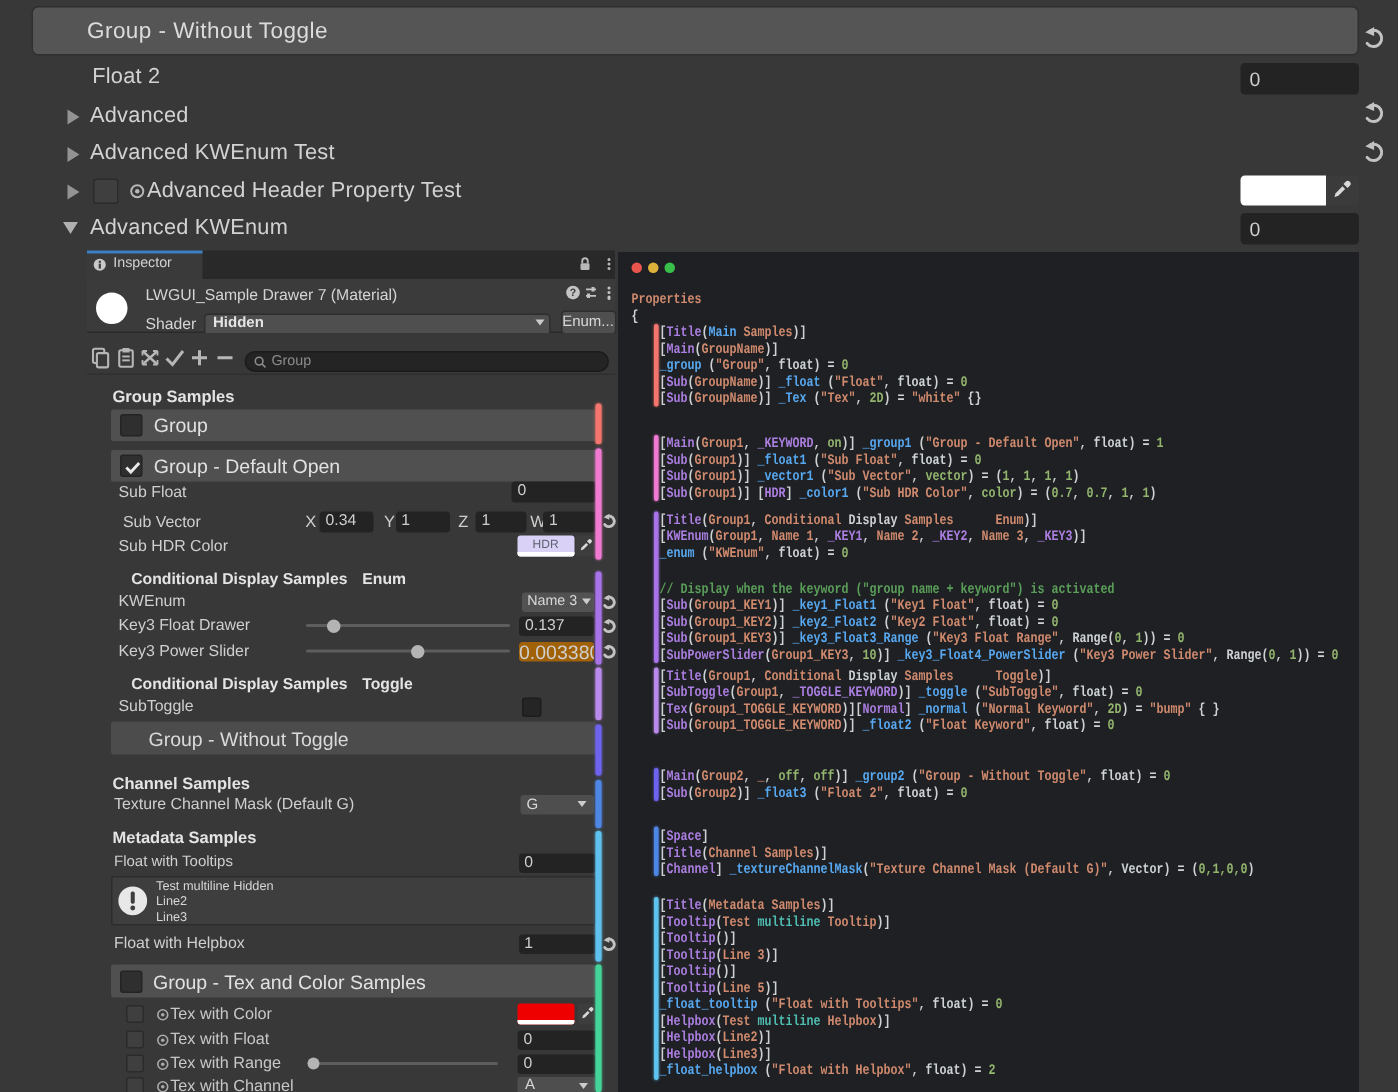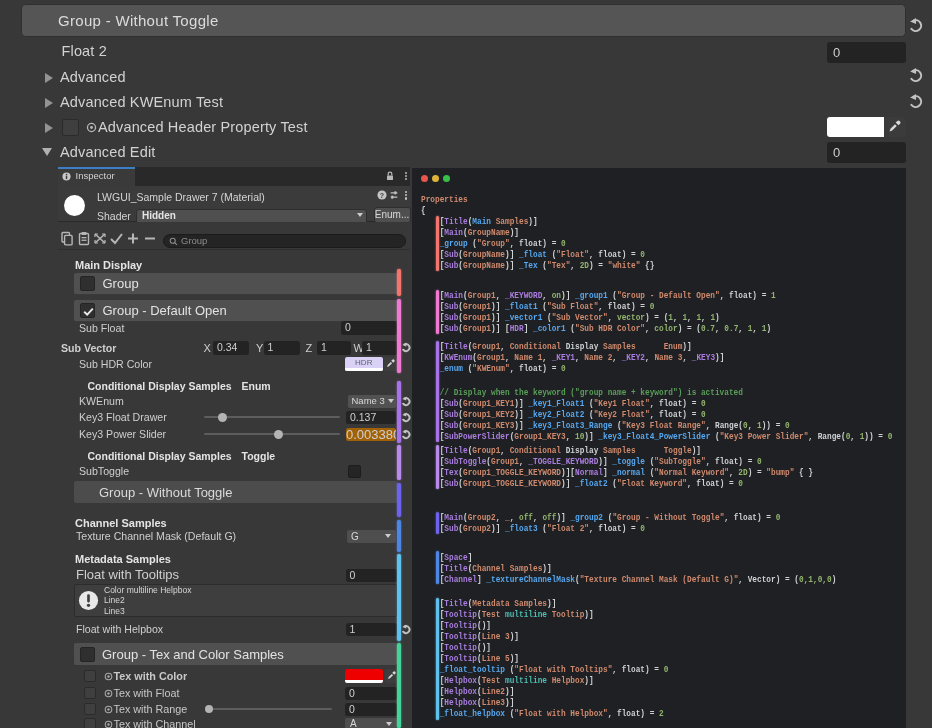--- a/index.html
+++ b/index.html
@@ -34,21 +34,21 @@
     <circle cx="6" cy="6" r="1.6" fill="#b8b8b8"></circle>
   </svg>
 <div style="position:absolute;left:98px;top:118.0px;height:19px;font-size:14.5px;line-height:19px;color:#d2d2d2;font-weight:normal;white-space:nowrap;letter-spacing:0.15px;">Advanced Header Property Test</div>
 <div style="position:absolute;left:827px;top:117px;width:79px;height:20px;background:#3b3b3b;border-radius:3px;"></div>
 <div style="position:absolute;left:827px;top:117px;width:57px;height:20px;background:#ffffff;border-radius:3px 0 0 3px;"></div>
 <svg style="position:absolute;left:888px;top:120px" width="13" height="13" viewBox="0 0 16 16">
     <path d="M2 13.8 L3 10.8 L8.6 5.2 L10.8 7.4 L5.2 13 L2.2 14 Z" fill="#d8d8d8"></path>
     <path d="M9.4 3.2 L12.8 6.6 L14.6 4.8 A1.7 1.7 0 0 0 11.2 1.4 Z" fill="#d8d8d8"></path>
   </svg>
 <div style="position:absolute;left:42px;top:148px;width:0px;height:0px;border-top:8px solid #b0b0b0;border-left:5.5px solid transparent;border-right:5.5px solid transparent;"></div>
-<div style="position:absolute;left:60px;top:143.0px;height:19px;font-size:14.5px;line-height:19px;color:#d2d2d2;font-weight:normal;white-space:nowrap;letter-spacing:0.15px;">Advanced Edit</div>
+<div style="position:absolute;left:60px;top:143.0px;height:19px;font-size:14.5px;line-height:19px;color:#d2d2d2;font-weight:normal;white-space:nowrap;letter-spacing:0.15px;">Advanced KWEnum</div>
 <div style="position:absolute;left:827px;top:142px;width:79px;height:21px;background:#232323;border-radius:3px;font-size:13px;line-height:21px;padding-left:6px;color:#cfcfcf;box-sizing:border-box;white-space:nowrap;overflow:hidden;">0</div>
 <div style="position:absolute;left:58px;top:167px;width:352px;height:18.5px;background:#292929;"></div>
 <div style="position:absolute;left:58px;top:167px;width:76.5px;height:18.5px;background:#3a3a3a;"></div>
 <div style="position:absolute;left:58px;top:167px;width:76.5px;height:2.2px;background:#3c7fc4;"></div>
 <svg style="position:absolute;left:62px;top:171.5px" width="9" height="9" viewBox="0 0 12 12">
     <circle cx="6" cy="6" r="5.4" fill="#c8c8c8"></circle>
     <rect x="5.1" y="5" width="1.9" height="4.4" fill="#3a3a3a"></rect>
     <rect x="5.1" y="2.4" width="1.9" height="1.9" fill="#3a3a3a"></rect>
   </svg>
 <div style="position:absolute;left:75.5px;top:170.0px;height:12px;font-size:9.5px;line-height:12px;color:#d2d2d2;font-weight:normal;white-space:nowrap;">Inspector</div>
@@ -102,34 +102,34 @@
   </svg>
 <svg style="position:absolute;left:143px;top:232px" width="14" height="13" viewBox="0 0 14 13">
     <path d="M2 6.5 H12" stroke="#b6b6b6" stroke-width="2"></path>
   </svg>
 <div style="position:absolute;left:163px;top:234px;width:243px;height:14px;background:#242424;border:1px solid #1b1b1b;border-radius:7px;"></div>
 <svg style="position:absolute;left:169px;top:237px" width="9" height="9" viewBox="0 0 12 12">
     <circle cx="5" cy="5" r="3.4" fill="none" stroke="#8c8c8c" stroke-width="1.4"></circle>
     <path d="M7.6 7.6 L10.6 10.6" stroke="#8c8c8c" stroke-width="1.4"></path>
   </svg>
 <div style="position:absolute;left:181px;top:235.0px;height:12px;font-size:9.5px;line-height:12px;color:#8c8c8c;font-weight:normal;white-space:nowrap;">Group</div>
-<div style="position:absolute;left:75px;top:258.0px;height:14px;font-size:11px;line-height:14px;color:#e4e4e4;font-weight:bold;white-space:nowrap;">Main Display</div>
+<div style="position:absolute;left:75px;top:258.0px;height:14px;font-size:11px;line-height:14px;color:#e4e4e4;font-weight:bold;white-space:nowrap;">Group Samples</div>
 <div style="position:absolute;left:74px;top:272.5px;width:324px;height:22px;background:#505050;border-radius:2px;border-bottom:1px solid #3a3a3a;"></div>
 <div style="position:absolute;left:80px;top:276px;width:15px;height:15px;background:#2f2f2f;border:1px solid #242424;border-radius:2px;box-sizing:border-box;"></div>
 <div style="position:absolute;left:102.5px;top:275.0px;height:17px;font-size:13px;line-height:17px;color:#e2e2e2;font-weight:normal;white-space:nowrap;">Group</div>
 <div style="position:absolute;left:74px;top:299.5px;width:324px;height:22px;background:#505050;border-radius:2px;border-bottom:1px solid #3a3a3a;"></div>
 <div style="position:absolute;left:80px;top:303px;width:15px;height:15px;background:#2f2f2f;border:1px solid #242424;border-radius:2px;box-sizing:border-box;">
     <svg width="15" height="15" viewBox="0 0 14 14" style="position:absolute;left:0;top:0">
       <path d="M3 7.2 L5.8 10 L11 4.4" fill="none" stroke="#e8e8e8" stroke-width="1.8"></path>
     </svg>
   </div>
 <div style="position:absolute;left:102.5px;top:302.0px;height:17px;font-size:13px;line-height:17px;color:#e2e2e2;font-weight:normal;white-space:nowrap;">Group - Default Open</div>
 <div style="position:absolute;left:79px;top:320.5px;height:14px;font-size:10.6px;line-height:14px;color:#cfcfcf;font-weight:normal;white-space:nowrap;">Sub Float</div>
 <div style="position:absolute;left:341px;top:321px;width:56px;height:13.5px;background:#232323;border-radius:2.5px;font-size:10.5px;line-height:13.5px;padding-left:4px;color:#cfcfcf;box-sizing:border-box;white-space:nowrap;overflow:hidden;">0</div>
-<div style="position:absolute;left:61px;top:340.5px;height:14px;font-size:10.6px;line-height:14px;color:#cfcfcf;font-weight:bold;white-space:nowrap;">Sub Vector</div>
+<div style="position:absolute;left:82px;top:340.5px;height:14px;font-size:10.6px;line-height:14px;color:#cfcfcf;font-weight:normal;white-space:nowrap;">Sub Vector</div>
 <div style="position:absolute;left:203.5px;top:340.5px;height:14px;font-size:11px;line-height:14px;color:#cfcfcf;font-weight:normal;white-space:nowrap;">X</div>
 <div style="position:absolute;left:213px;top:341px;width:36px;height:13.5px;background:#232323;border-radius:2.5px;font-size:10.5px;line-height:13.5px;padding-left:4px;color:#cfcfcf;box-sizing:border-box;white-space:nowrap;overflow:hidden;">0.34</div>
 <div style="position:absolute;left:256px;top:340.5px;height:14px;font-size:11px;line-height:14px;color:#cfcfcf;font-weight:normal;white-space:nowrap;">Y</div>
 <div style="position:absolute;left:263.5px;top:341px;width:36.5px;height:13.5px;background:#232323;border-radius:2.5px;font-size:10.5px;line-height:13.5px;padding-left:4px;color:#cfcfcf;box-sizing:border-box;white-space:nowrap;overflow:hidden;">1</div>
 <div style="position:absolute;left:305.5px;top:340.5px;height:14px;font-size:11px;line-height:14px;color:#cfcfcf;font-weight:normal;white-space:nowrap;">Z</div>
 <div style="position:absolute;left:317px;top:341px;width:34px;height:13.5px;background:#232323;border-radius:2.5px;font-size:10.5px;line-height:13.5px;padding-left:4px;color:#cfcfcf;box-sizing:border-box;white-space:nowrap;overflow:hidden;">1</div>
 <div style="position:absolute;left:353.5px;top:340.5px;height:14px;font-size:11px;line-height:14px;color:#cfcfcf;font-weight:normal;white-space:nowrap;">W</div>
 <div style="position:absolute;left:362px;top:341px;width:35px;height:13.5px;background:#232323;border-radius:2.5px;font-size:10.5px;line-height:13.5px;padding-left:4px;color:#cfcfcf;box-sizing:border-box;white-space:nowrap;overflow:hidden;">1</div>
 <svg style="position:absolute;left:400.5px;top:341.5px" width="11" height="11" viewBox="0 0 16 16">
     <path d="M5.2 3.4 A5.1 5.1 0 1 1 3.2 11.2" fill="none" stroke="#c2c2c2" stroke-width="2.91" stroke-linecap="round"></path>
@@ -175,46 +175,46 @@
 <div style="position:absolute;left:79px;top:464.0px;height:14px;font-size:10.6px;line-height:14px;color:#cfcfcf;font-weight:normal;white-space:nowrap;">SubToggle</div>
 <div style="position:absolute;left:348px;top:464.5px;width:13px;height:13px;background:#252525;border:1px solid #1d1d1d;border-radius:2px;box-sizing:border-box;"></div>
 <div style="position:absolute;left:74px;top:481px;width:324px;height:22px;background:#4c4c4c;border-radius:2px;"></div>
 <div style="position:absolute;left:99px;top:483.5px;height:17px;font-size:13px;line-height:17px;color:#dadada;font-weight:normal;white-space:nowrap;">Group - Without Toggle</div>
 <div style="position:absolute;left:75px;top:516.0px;height:14px;font-size:11px;line-height:14px;color:#e4e4e4;font-weight:bold;white-space:nowrap;">Channel Samples</div>
 <div style="position:absolute;left:76px;top:529.3px;height:14px;font-size:10.6px;line-height:14px;color:#cfcfcf;font-weight:normal;white-space:nowrap;">Texture Channel Mask (Default G)</div>
 <div style="position:absolute;left:346.5px;top:530px;width:49.5px;height:13px;background:#4e4e4e;border-radius:2px;"></div>
 <div style="position:absolute;left:351px;top:529.8px;height:13px;font-size:10px;line-height:13px;color:#d8d8d8;font-weight:normal;white-space:nowrap;">G</div>
 <div style="position:absolute;left:385px;top:534.3px;width:0px;height:0px;border-top:4px solid #ccc;border-left:3.0px solid transparent;border-right:3.0px solid transparent;"></div>
 <div style="position:absolute;left:75px;top:552.0px;height:14px;font-size:11px;line-height:14px;color:#e4e4e4;font-weight:bold;white-space:nowrap;">Metadata Samples</div>
-<div style="position:absolute;left:76px;top:568.0px;height:14px;font-size:13px;line-height:14px;color:#cfcfcf;font-weight:normal;white-space:nowrap;">Float with Tooltips</div>
+<div style="position:absolute;left:76px;top:568.0px;height:14px;font-size:10px;line-height:14px;color:#cfcfcf;font-weight:normal;white-space:nowrap;">Float with Tooltips</div>
 <div style="position:absolute;left:345.5px;top:568.5px;width:51.5px;height:13.5px;background:#232323;border-radius:2.5px;font-size:10.5px;line-height:13.5px;padding-left:4px;color:#cfcfcf;box-sizing:border-box;white-space:nowrap;overflow:hidden;">0</div>
 <div style="position:absolute;left:74px;top:584px;width:323px;height:33px;background:#3e3e3e;border:1px solid #2c2c2c;border-radius:2px;"></div>
 <svg style="position:absolute;left:77px;top:589px" width="23" height="23" viewBox="0 0 24 24">
     <circle cx="12" cy="12" r="10" fill="#e8e8e8"></circle>
     <rect x="10.6" y="5.5" width="2.8" height="8.5" rx="1.2" fill="#3e3e3e"></rect>
     <circle cx="12" cy="17" r="1.7" fill="#3e3e3e"></circle>
   </svg>
-<div style="position:absolute;left:104px;top:585.0px;height:11px;font-size:8.5px;line-height:11px;color:#d6d6d6;font-weight:normal;white-space:nowrap;">Color multiline Helpbox</div>
+<div style="position:absolute;left:104px;top:585.0px;height:11px;font-size:8.5px;line-height:11px;color:#d6d6d6;font-weight:normal;white-space:nowrap;">Test multiline Hidden</div>
 <div style="position:absolute;left:104px;top:595.3px;height:11px;font-size:8.5px;line-height:11px;color:#d6d6d6;font-weight:normal;white-space:nowrap;">Line2</div>
 <div style="position:absolute;left:104px;top:605.5px;height:11px;font-size:8.5px;line-height:11px;color:#d6d6d6;font-weight:normal;white-space:nowrap;">Line3</div>
 <div style="position:absolute;left:76px;top:622.0px;height:14px;font-size:10.6px;line-height:14px;color:#cfcfcf;font-weight:normal;white-space:nowrap;">Float with Helpbox</div>
 <div style="position:absolute;left:345.5px;top:622.5px;width:51.5px;height:13.5px;background:#232323;border-radius:2.5px;font-size:10.5px;line-height:13.5px;padding-left:4px;color:#cfcfcf;box-sizing:border-box;white-space:nowrap;overflow:hidden;">1</div>
 <svg style="position:absolute;left:400.5px;top:623.5px" width="11" height="11" viewBox="0 0 16 16">
     <path d="M5.2 3.4 A5.1 5.1 0 1 1 3.2 11.2" fill="none" stroke="#c2c2c2" stroke-width="2.91" stroke-linecap="round"></path>
     <path d="M7.6 0.9 L2.0 4.2 L7.6 6.6 Z" fill="#c2c2c2"></path>
   </svg>
 <div style="position:absolute;left:74px;top:643px;width:323px;height:22px;background:#505050;border-radius:2px;"></div>
 <div style="position:absolute;left:80px;top:646.5px;width:15px;height:15px;background:#2f2f2f;border:1px solid #242424;border-radius:2px;box-sizing:border-box;"></div>
 <div style="position:absolute;left:102px;top:645.5px;height:17px;font-size:13px;line-height:17px;color:#e2e2e2;font-weight:normal;white-space:nowrap;">Group - Tex and Color Samples</div>
 <div style="position:absolute;left:84px;top:669.5px;width:12px;height:12px;background:#3f3f3f;border:1px solid #2b2b2b;border-radius:2px;box-sizing:border-box;"></div>
 <svg style="position:absolute;left:103.5px;top:671.5px" width="9" height="9" viewBox="0 0 12 12">
     <circle cx="6" cy="6" r="4.4" fill="none" stroke="#aaaaaa" stroke-width="1.4"></circle>
     <circle cx="6" cy="6" r="1.6" fill="#aaaaaa"></circle>
   </svg>
-<div style="position:absolute;left:113.5px;top:669.0px;height:14px;font-size:10.8px;line-height:14px;color:#c8c8c8;font-weight:bold;white-space:nowrap;">Tex with Color</div>
+<div style="position:absolute;left:113.5px;top:669.0px;height:14px;font-size:10.8px;line-height:14px;color:#c8c8c8;font-weight:normal;white-space:nowrap;">Tex with Color</div>
 <div style="position:absolute;left:345px;top:669px;width:38px;height:14px;background:#ee0000;border-radius:2px;"></div>
 <div style="position:absolute;left:345px;top:679.5px;width:38px;height:3.5px;background:#ffffff;border-radius:0 0 2px 2px;"></div>
 <div style="position:absolute;left:384.5px;top:669px;width:12.5px;height:14px;background:#3d3d3d;border-radius:2px;"></div>
 <svg style="position:absolute;left:386.5px;top:671px" width="9" height="9" viewBox="0 0 16 16">
     <path d="M2 13.8 L3 10.8 L8.6 5.2 L10.8 7.4 L5.2 13 L2.2 14 Z" fill="#d8d8d8"></path>
     <path d="M9.4 3.2 L12.8 6.6 L14.6 4.8 A1.7 1.7 0 0 0 11.2 1.4 Z" fill="#d8d8d8"></path>
   </svg>
 <div style="position:absolute;left:84px;top:686.5px;width:12px;height:12px;background:#3f3f3f;border:1px solid #2b2b2b;border-radius:2px;box-sizing:border-box;"></div>
 <svg style="position:absolute;left:103.5px;top:688.5px" width="9" height="9" viewBox="0 0 12 12">
     <circle cx="6" cy="6" r="4.4" fill="none" stroke="#aaaaaa" stroke-width="1.4"></circle>

